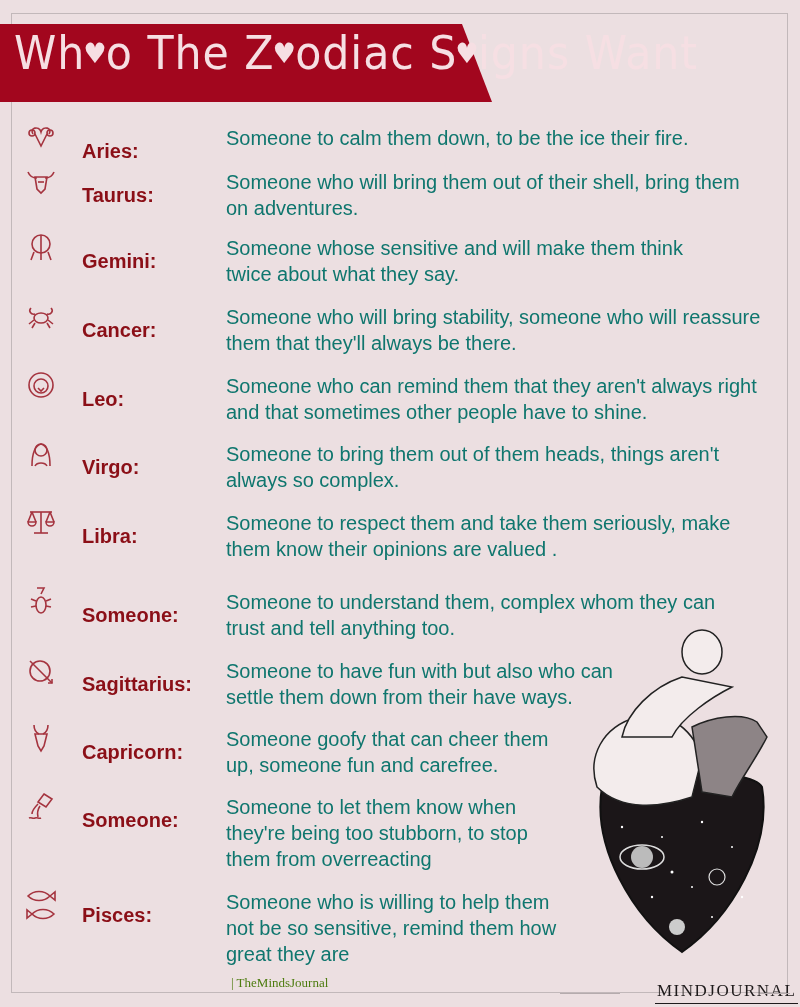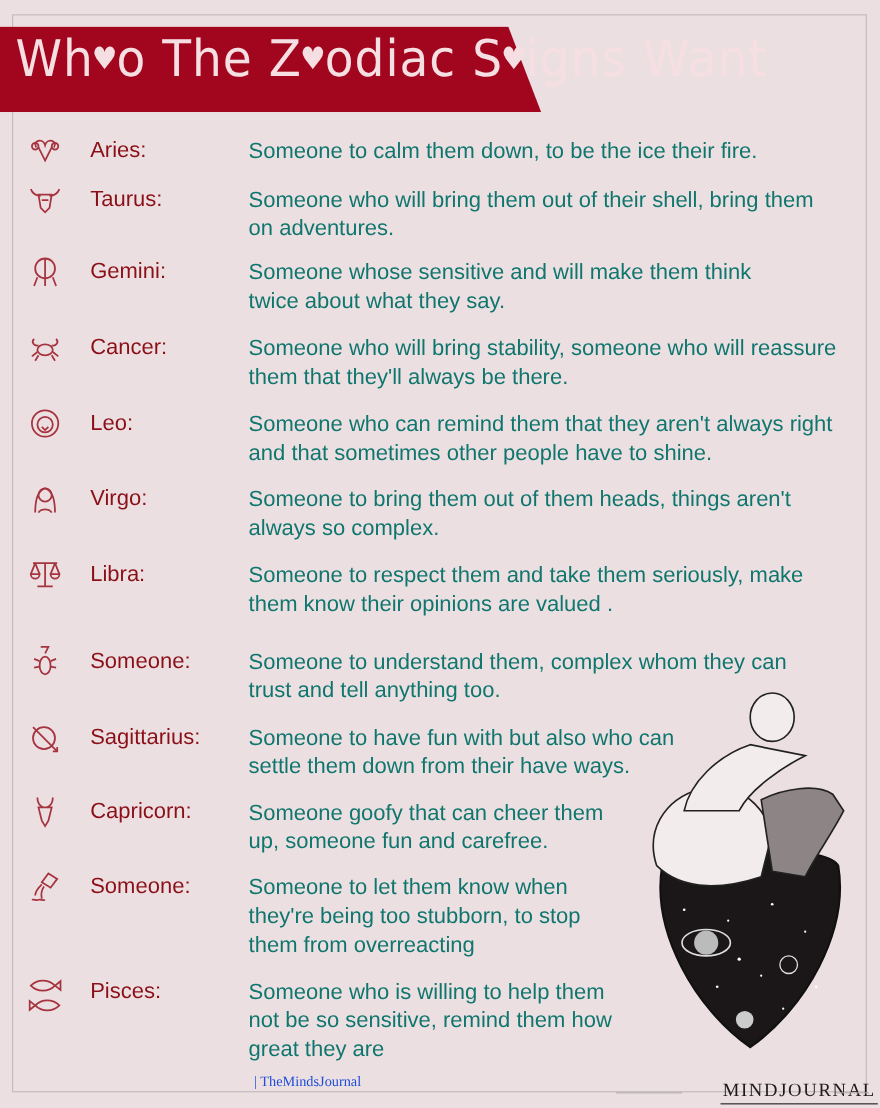--- a/index.html
+++ b/index.html
@@ -24,36 +24,36 @@
     white-space:nowrap; transform:scaleX(0.93); transform-origin:left center;
   }
   .heart { color:#f6dfe3; font-size:28px; vertical-align:6px; margin:0 -2px; }
   .row { position:absolute; left:0; width:800px; }
   .icon {
     position:absolute; left:24px; width:34px; height:34px; top:-6px;
     color:#a5343f;
   }
   .icon svg { width:34px; height:34px; }
   .sign {
-    position:absolute; left:82px; top:0;
-    font-family:"Liberation Sans", sans-serif; font-weight:normal;
+    position:absolute; left:82px; top:14px;
+    font-family:"Liberation Sans", sans-serif; font-weight:bold;
     font-size:20px; color:#8b0f17; white-space:nowrap;
   }
   .desc {
     position:absolute; left:226px; top:-1px;
     font-family:"Liberation Sans", sans-serif;
     font-size:20px; line-height:26px; color:#0f766e;
     white-space:pre-line;
   }
   .art {
     position:absolute; left:582px; top:617px; width:200px; height:340px;
   }
   .credit {
     position:absolute; left:231px; top:975px;
-    font-family:"Liberation Serif", serif; font-size:13px; color:#1d4ed8;text-align:right;
+    font-family:"Liberation Serif", serif; font-size:13px; color:#4d7c0f;text-align:right;
   }
   .brand {
     position:absolute; left:623px; top:981px;
     font-family:"Liberation Serif", serif; font-size:17px; letter-spacing:1.5px;
     color:#1e1a1b; border-bottom:1px solid #1e1a1b; padding:0 2px 2px 2px;margin-left:32px;
   }
   .brand-line-l { position:absolute; left:560px; top:993px; width:60px; height:1px; background:#b5abad; }
   .brand-line-r { position:absolute; left:760px; top:993px; width:30px; height:1px; background:#b5abad; }
 </style>
 </head>

